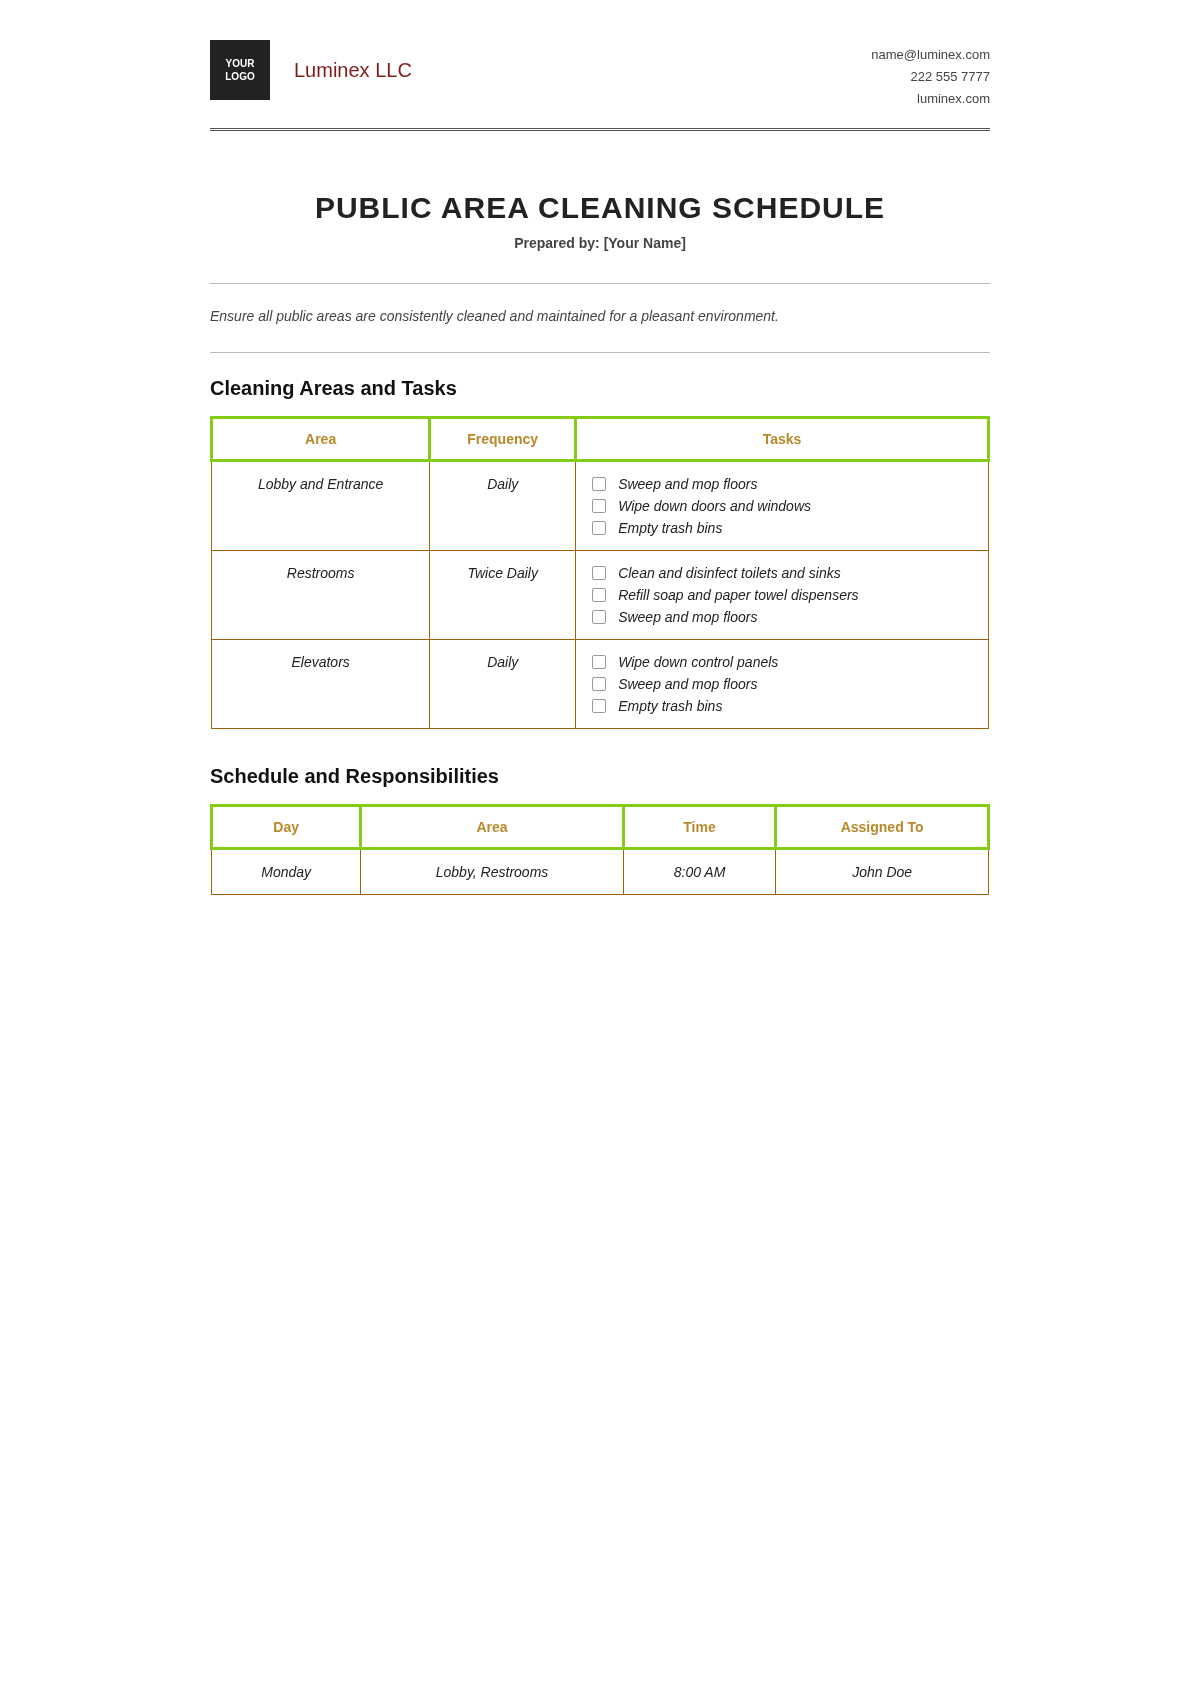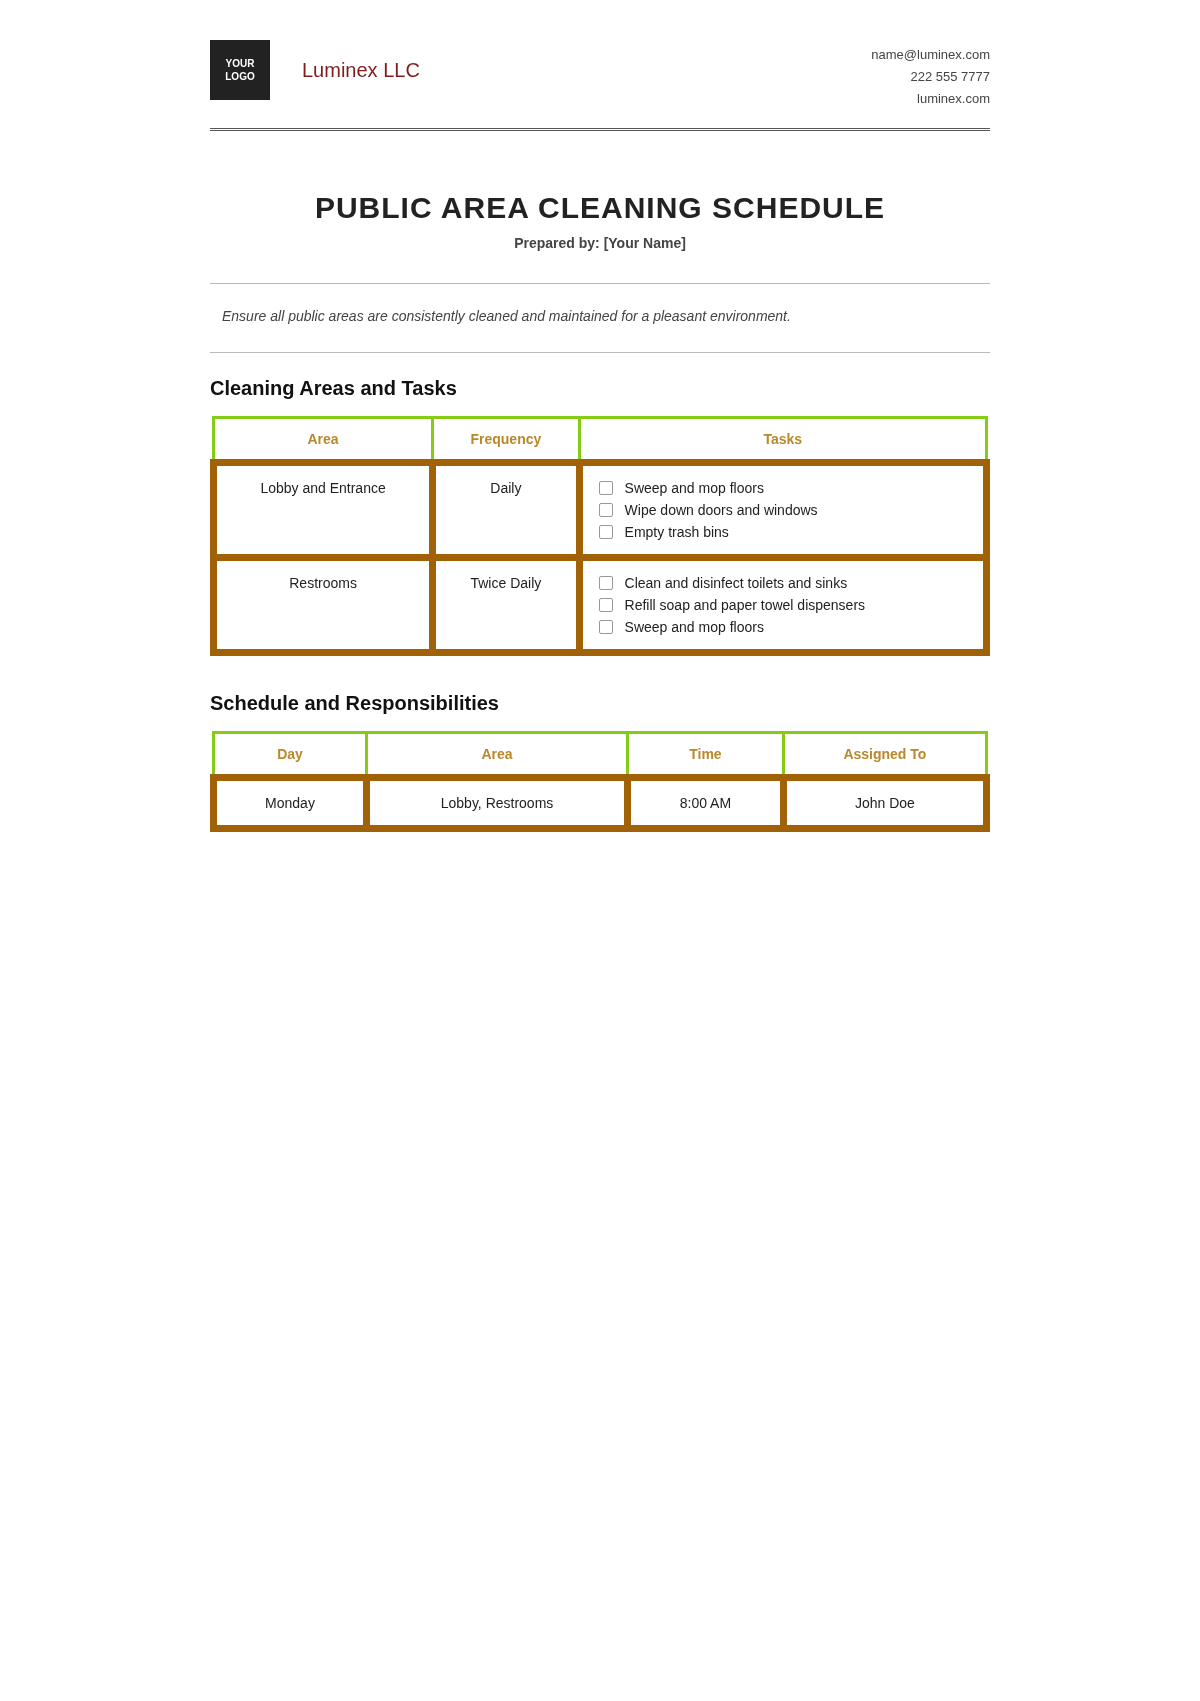--- a/index.html
+++ b/index.html
@@ -14,21 +14,21 @@
     
     .header {
       display: flex;
       justify-content: space-between;
       align-items: flex-start;
       margin-bottom: 18px;
     }
     .header-left {
       display: flex;
       align-items: center;
-      gap: 32px;
+      gap: 24px;
     }
     .logo-box {
       width: 60px;
       height: 60px;
       background: #222;
       color: #fff;
       font-size: 10px;
       font-weight: bold;
       display: flex;
       align-items: center;
@@ -76,21 +76,21 @@
     .section-divider {
       border: none;
       border-top: 1px solid #bbb;
       margin: 24px 0;
     }
     
     .description {
       font-style: italic;
       font-size: 14px;
       color: #444;
-      margin: 20px 0 28px 12px;
+      margin: 20px 0 28px 0;
     }
     
     .section-heading {
       font-size: 20px;
       font-weight: bold;
       margin-bottom: 16px;
       color: #111;
     }
     
     table {
@@ -101,25 +101,26 @@
     thead th {
       background: #fff;
       color: #b8882a;
       font-weight: bold;
       font-size: 14px;
       padding: 12px 16px;
       border: 3px solid #84cc16;
       text-align: center;
     }
     tbody td {
-      border: 7px solid #a16207;
+      border: 1px solid #a16207;
       padding: 14px 16px;
       font-size: 14px;
       vertical-align: top;
       text-align: center;
+      font-style: italic;
     }
     .tasks-cell {
       text-align: left;
     }
     .task-item {
       display: flex;
       align-items: flex-start;
       gap: 12px;
       margin-bottom: 6px;
       font-size: 14px;
@@ -212,20 +213,38 @@
           <div class="task-item">
             <span class="checkbox"></span>
             <span>Refill soap and paper towel dispensers</span>
           </div>
           <div class="task-item">
             <span class="checkbox"></span>
             <span>Sweep and mop floors</span>
           </div>
         </td>
       </tr>
+      <tr>
+        <td>Elevators</td>
+        <td>Daily</td>
+        <td class="tasks-cell">
+          <div class="task-item">
+            <span class="checkbox"></span>
+            <span>Wipe down control panels</span>
+          </div>
+          <div class="task-item">
+            <span class="checkbox"></span>
+            <span>Sweep and mop floors</span>
+          </div>
+          <div class="task-item">
+            <span class="checkbox"></span>
+            <span>Empty trash bins</span>
+          </div>
+        </td>
+      </tr>
     </tbody>
 </table>
 
 <div class="section-heading">Schedule and Responsibilities</div>
 
 <table class="schedule-table">
   <thead>
     <tr id="schedule-header-row">
     <th>Day</th>
         <th>Area</th>

